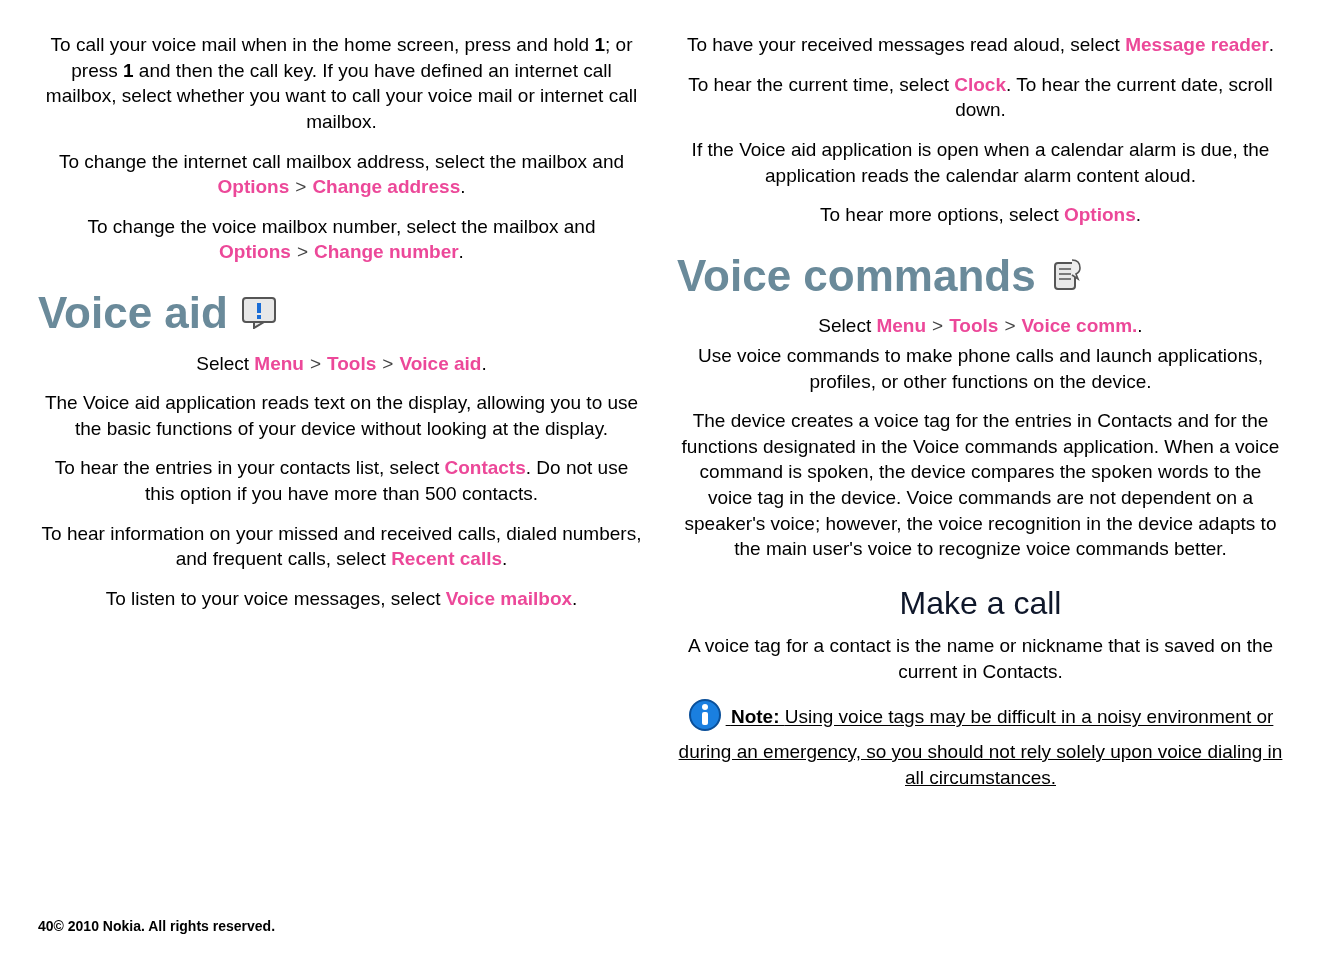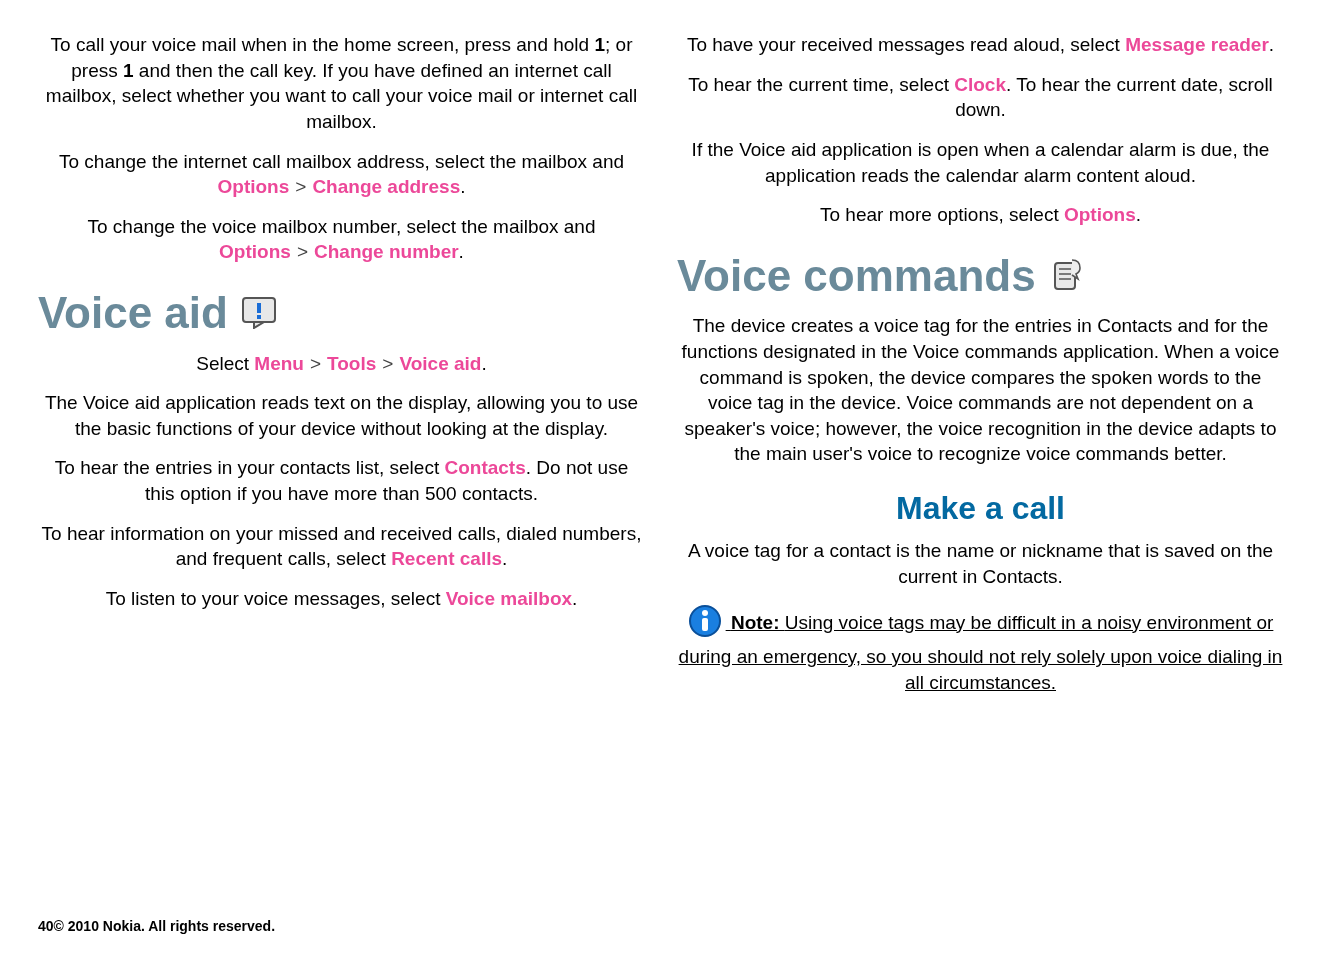--- a/index.html
+++ b/index.html
@@ -39,23 +39,23 @@
   h1 {
     color: #6a8a9a;
     font-size: 44px;
     font-weight: 700;
     margin: 18px 0 8px 0;
     display: flex;
     align-items: center;
     gap: 14px;
   }
   h2 {
-    color: #0369a1;
+    color: #0f172a;
     font-size: 32px;
-    font-weight: 700;
+    font-weight: 400;
     margin: 20px 0 8px 0;
   }
   b { font-weight: 700; }
   .icon-box {
     display: inline-flex;
     vertical-align: middle;
   }
   .footer {
     display: flex;
     justify-content: flex-start;
@@ -143,21 +143,25 @@
         <svg width="34" height="36" viewBox="0 0 34 36">
           <rect x="5" y="5" width="20" height="26" rx="3" fill="#e8e8e8" stroke="#555" stroke-width="2"></rect>
           <path d="M22 2 Q30 2 30 10 Q30 14 26 16 L28 21 L22 17" fill="#eee" stroke="#555" stroke-width="1.6"></path>
           <line x1="9" y1="11" x2="21" y2="11" stroke="#555" stroke-width="1.5"></line>
           <line x1="9" y1="16" x2="21" y2="16" stroke="#555" stroke-width="1.5"></line>
           <line x1="9" y1="21" x2="21" y2="21" stroke="#555" stroke-width="1.5"></line>
         </svg>
       </span>
     </h1>
 
+    <p style="margin-bottom:4px">
+      <span>Select </span><span class="kw">Menu</span><span class="gt">&gt;</span><span class="kw">Tools</span><span class="gt">&gt;</span><span class="kw">Voice comm.</span><span>.</span>
+    </p>
 
+    <p>Use voice commands to make phone calls and launch applications, profiles, or other functions on the device.</p>
     <p>The device creates a voice tag for the entries in Contacts and for the functions designated in the Voice commands application. When a voice command is spoken, the device compares the spoken words to the voice tag in the device. Voice commands are not dependent on a speaker's voice; however, the voice recognition in the device adapts to the main user's voice to recognize voice commands better.</p>
 
     <h2>Make a call</h2>
 
     <p>A voice tag for a contact is the name or nickname that is saved on the current in Contacts.</p>
 
     <p class="note-row">
       <span class="note-icon">
         <svg width="34" height="34" viewBox="0 0 34 34">
           <circle cx="17" cy="17" r="15" fill="#1a7fe0" stroke="#0a4f99" stroke-width="2"></circle>

